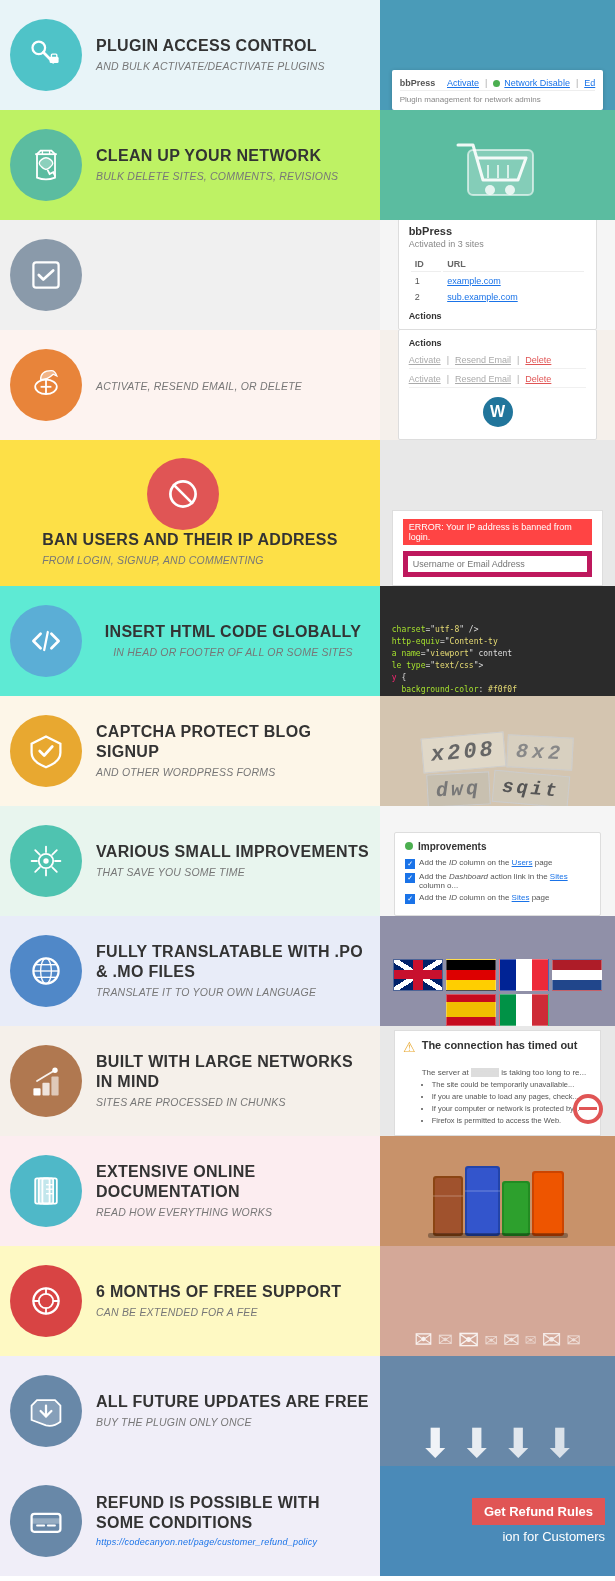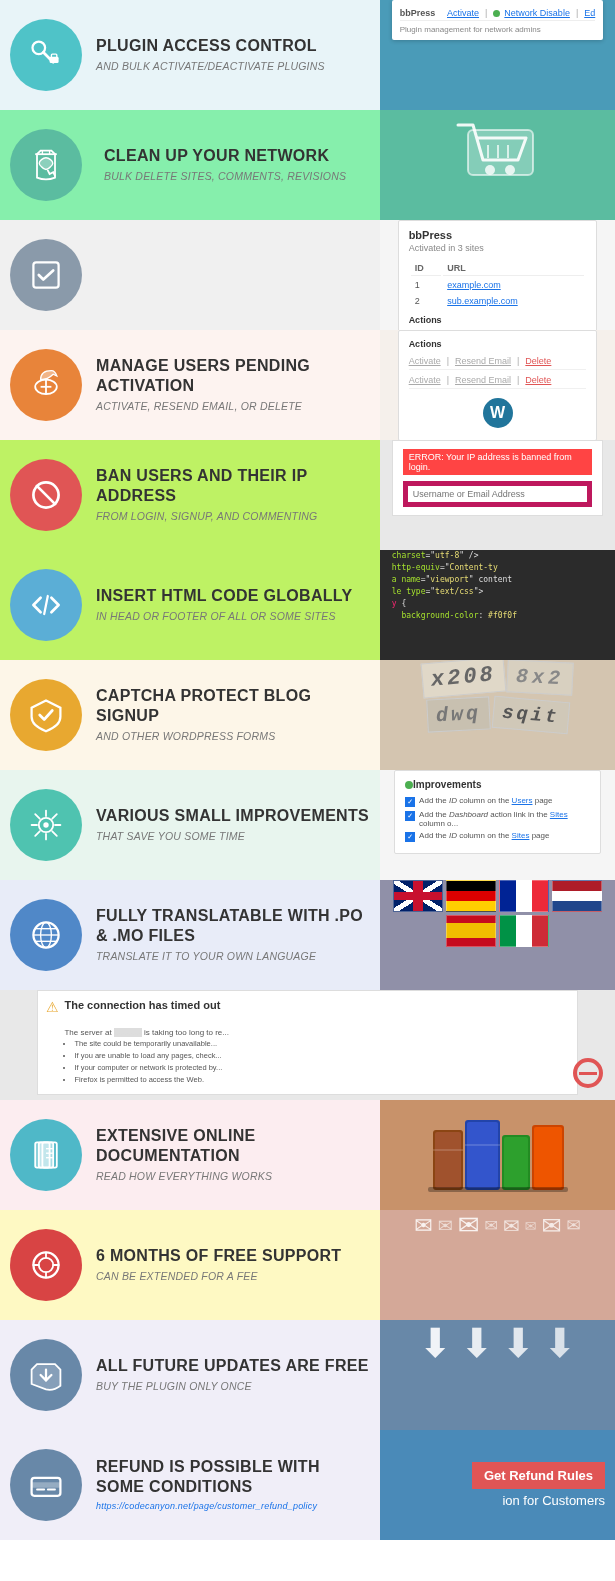--- a/index.html
+++ b/index.html
@@ -51,25 +51,25 @@
       letter-spacing: 0.2px;
     }
     .feature-right {
       flex: 1;
       position: relative;
       overflow: hidden;
     }
 
     
     .row-1 .feature-left { background: #e8f4f8; }
-    .row-2 .feature-left { background: #86efac; gap: 8px; }
+    .row-2 .feature-left { background: #bef264; }
     .row-3 .feature-left { background: #f0f0f0; }
     .row-4 .feature-left { background: #fdf3f0; }
-    .row-5 .feature-left { background: #bef264; }
-    .row-6 .feature-left { background: #bef264; }
+    .row-5 .feature-left { background: #fde047; flex-direction: column; }
+    .row-6 .feature-left { background: #5eead4; text-align: center; }
     .row-7 .feature-left { background: #fdf6e8; }
     .row-8 .feature-left { background: #e8f5ee; }
     .row-9 .feature-left { background: #e8ecf8; }
     .row-10 .feature-left { background: #f5f0ea; }
     .row-11 .feature-left { background: #fcedf0; }
     .row-12 .feature-left { background: #fef9c3; }
     .row-13 .feature-left { background: #f0eef8; }
 
     
     .icon-teal { background: #4fc3c8; }
@@ -86,21 +86,21 @@
     .icon-red2 { background: #d84444; }
     .icon-gray2 { background: #6888a8; }
 
     
     .mock-panel {
       width: 100%;
       height: 100%;
       position: absolute;
       top: 0; left: 0;
       display: flex;
-      align-items: flex-start;
+      align-items: flex-end;
       justify-content: center;
     }
 
     
     .row-1 .feature-right { background: #4a9bb8; }
     .row-1-panel {
       background: #fff;
       width: 90%;
       padding: 6px 8px;
       font-size: 9px;
@@ -203,21 +203,21 @@
     
     .row-8 .feature-right { background: #f5f5f5; }
     .improvements-panel {
       background: #fff;
       width: 88%;
       padding: 8px 10px;
       font-size: 8.5px;
       border: 1px solid #ddd;
       border-radius: 2px;
     }
-    .improvements-panel .imp-title { display: flex; align-items: center; font-weight: bold; font-size: 10px; color: #333; margin-bottom: 6px; }
+    .improvements-panel .imp-title { display: flex; align-items: center; gap: 5px; font-weight: bold; font-size: 10px; color: #333; margin-bottom: 6px; }
     .dot-green2 { width: 8px; height: 8px; border-radius: 50%; background: #4CAF50; }
     .imp-item { display: flex; gap: 4px; margin-bottom: 3px; font-size: 8px; color: #555; align-items: flex-start; }
     .check-box { width: 10px; height: 10px; background: #1a73e8; border: 1px solid #1a73e8; display: flex; align-items: center; justify-content: center; color: #fff; font-size: 7px; flex-shrink: 0; margin-top: 1px; }
     .imp-link { color: #1a73e8; text-decoration: underline; }
 
     
     .row-9 .feature-right { background: #b0b0c0; }
     .flags-area {
       width: 90%;
       display: flex;
@@ -413,21 +413,20 @@
   <div class="feature-left">
     <div class="feature-icon-wrap icon-orange">
       <svg class="icon-svg" viewBox="0 0 40 40" fill="white">
         <ellipse cx="20" cy="22" rx="12" ry="8" fill="none" stroke="white" stroke-width="2"></ellipse>
         <path d="M14 14 Q14 4 26 4 Q30 4 32 10 L28 8 Q22 14 14 14Z" fill="rgba(255,255,255,0.4)" stroke="white" stroke-width="1.5"></path>
         <line x1="20" y1="14" x2="20" y2="30" stroke="white" stroke-width="2"></line>
         <line x1="14" y1="22" x2="26" y2="22" stroke="white" stroke-width="2"></line>
       </svg>
     </div>
     <div class="feature-text">
-      <div class="feature-title">MANAGE USERS PENDING ACTIVATION</div>
       <div class="feature-subtitle">ACTIVATE, RESEND EMAIL, OR DELETE</div>
     </div>
   </div>
   <div class="feature-right">
     <div class="mock-panel">
       <div class="users-panel">
         <div class="actions-title">Actions</div>
         <div class="action-row">
           <span class="link-blue">Activate</span>
           <span>|</span>
@@ -597,20 +596,35 @@
         <div class="flag" style="background:linear-gradient(to right,#002395 33%,#fff 33%,#fff 66%,#ED2939 66%);"></div>
         <div class="flag" style="background:linear-gradient(to bottom,#AE1C28 33%,#fff 33%,#fff 66%,#21468B 66%);"></div>
         <div class="flag" style="background:linear-gradient(to bottom,#c60b1e 25%,#f1bf00 25%,#f1bf00 75%,#c60b1e 75%);"></div>
         <div class="flag" style="background:linear-gradient(to right,#009246 33%,#fff 33%,#fff 66%,#ce2b37 66%);"></div>
       </div>
     </div>
   </div>
 </div>
 
 <div class="feature-row row-10">
+  <div class="feature-left">
+    <div class="feature-icon-wrap icon-brown">
+      <svg class="icon-svg" viewBox="0 0 40 40" fill="white">
+        <rect x="6" y="28" width="8" height="8" rx="1" fill="white"></rect>
+        <rect x="16" y="22" width="8" height="14" rx="1" fill="rgba(255,255,255,0.8)"></rect>
+        <rect x="26" y="15" width="8" height="21" rx="1" fill="rgba(255,255,255,0.6)"></rect>
+        <polyline points="10,20 20,14 30,8" stroke="rgba(255,255,255,0.9)" stroke-width="2" fill="none" stroke-linecap="round"></polyline>
+        <circle cx="30" cy="8" r="3" fill="white"></circle>
+      </svg>
+    </div>
+    <div class="feature-text">
+      <div class="feature-title">BUILT WITH LARGE NETWORKS IN MIND</div>
+      <div class="feature-subtitle">SITES ARE PROCESSED IN CHUNKS</div>
+    </div>
+  </div>
   <div class="feature-right" style="position:relative;">
     <div class="mock-panel">
       <div class="timeout-panel">
         <div style="display:flex;align-items:flex-start;gap:6px;">
           <span class="warn-icon">⚠</span>
           <div>
             <div class="t-title">The connection has timed out</div>
             <p>The server at <span style="background:#ddd;color:#ddd;">xxxxxxx</span> is taking too long to re...</p>
             <ul>
               <li>The site could be temporarily unavailable...</li>

